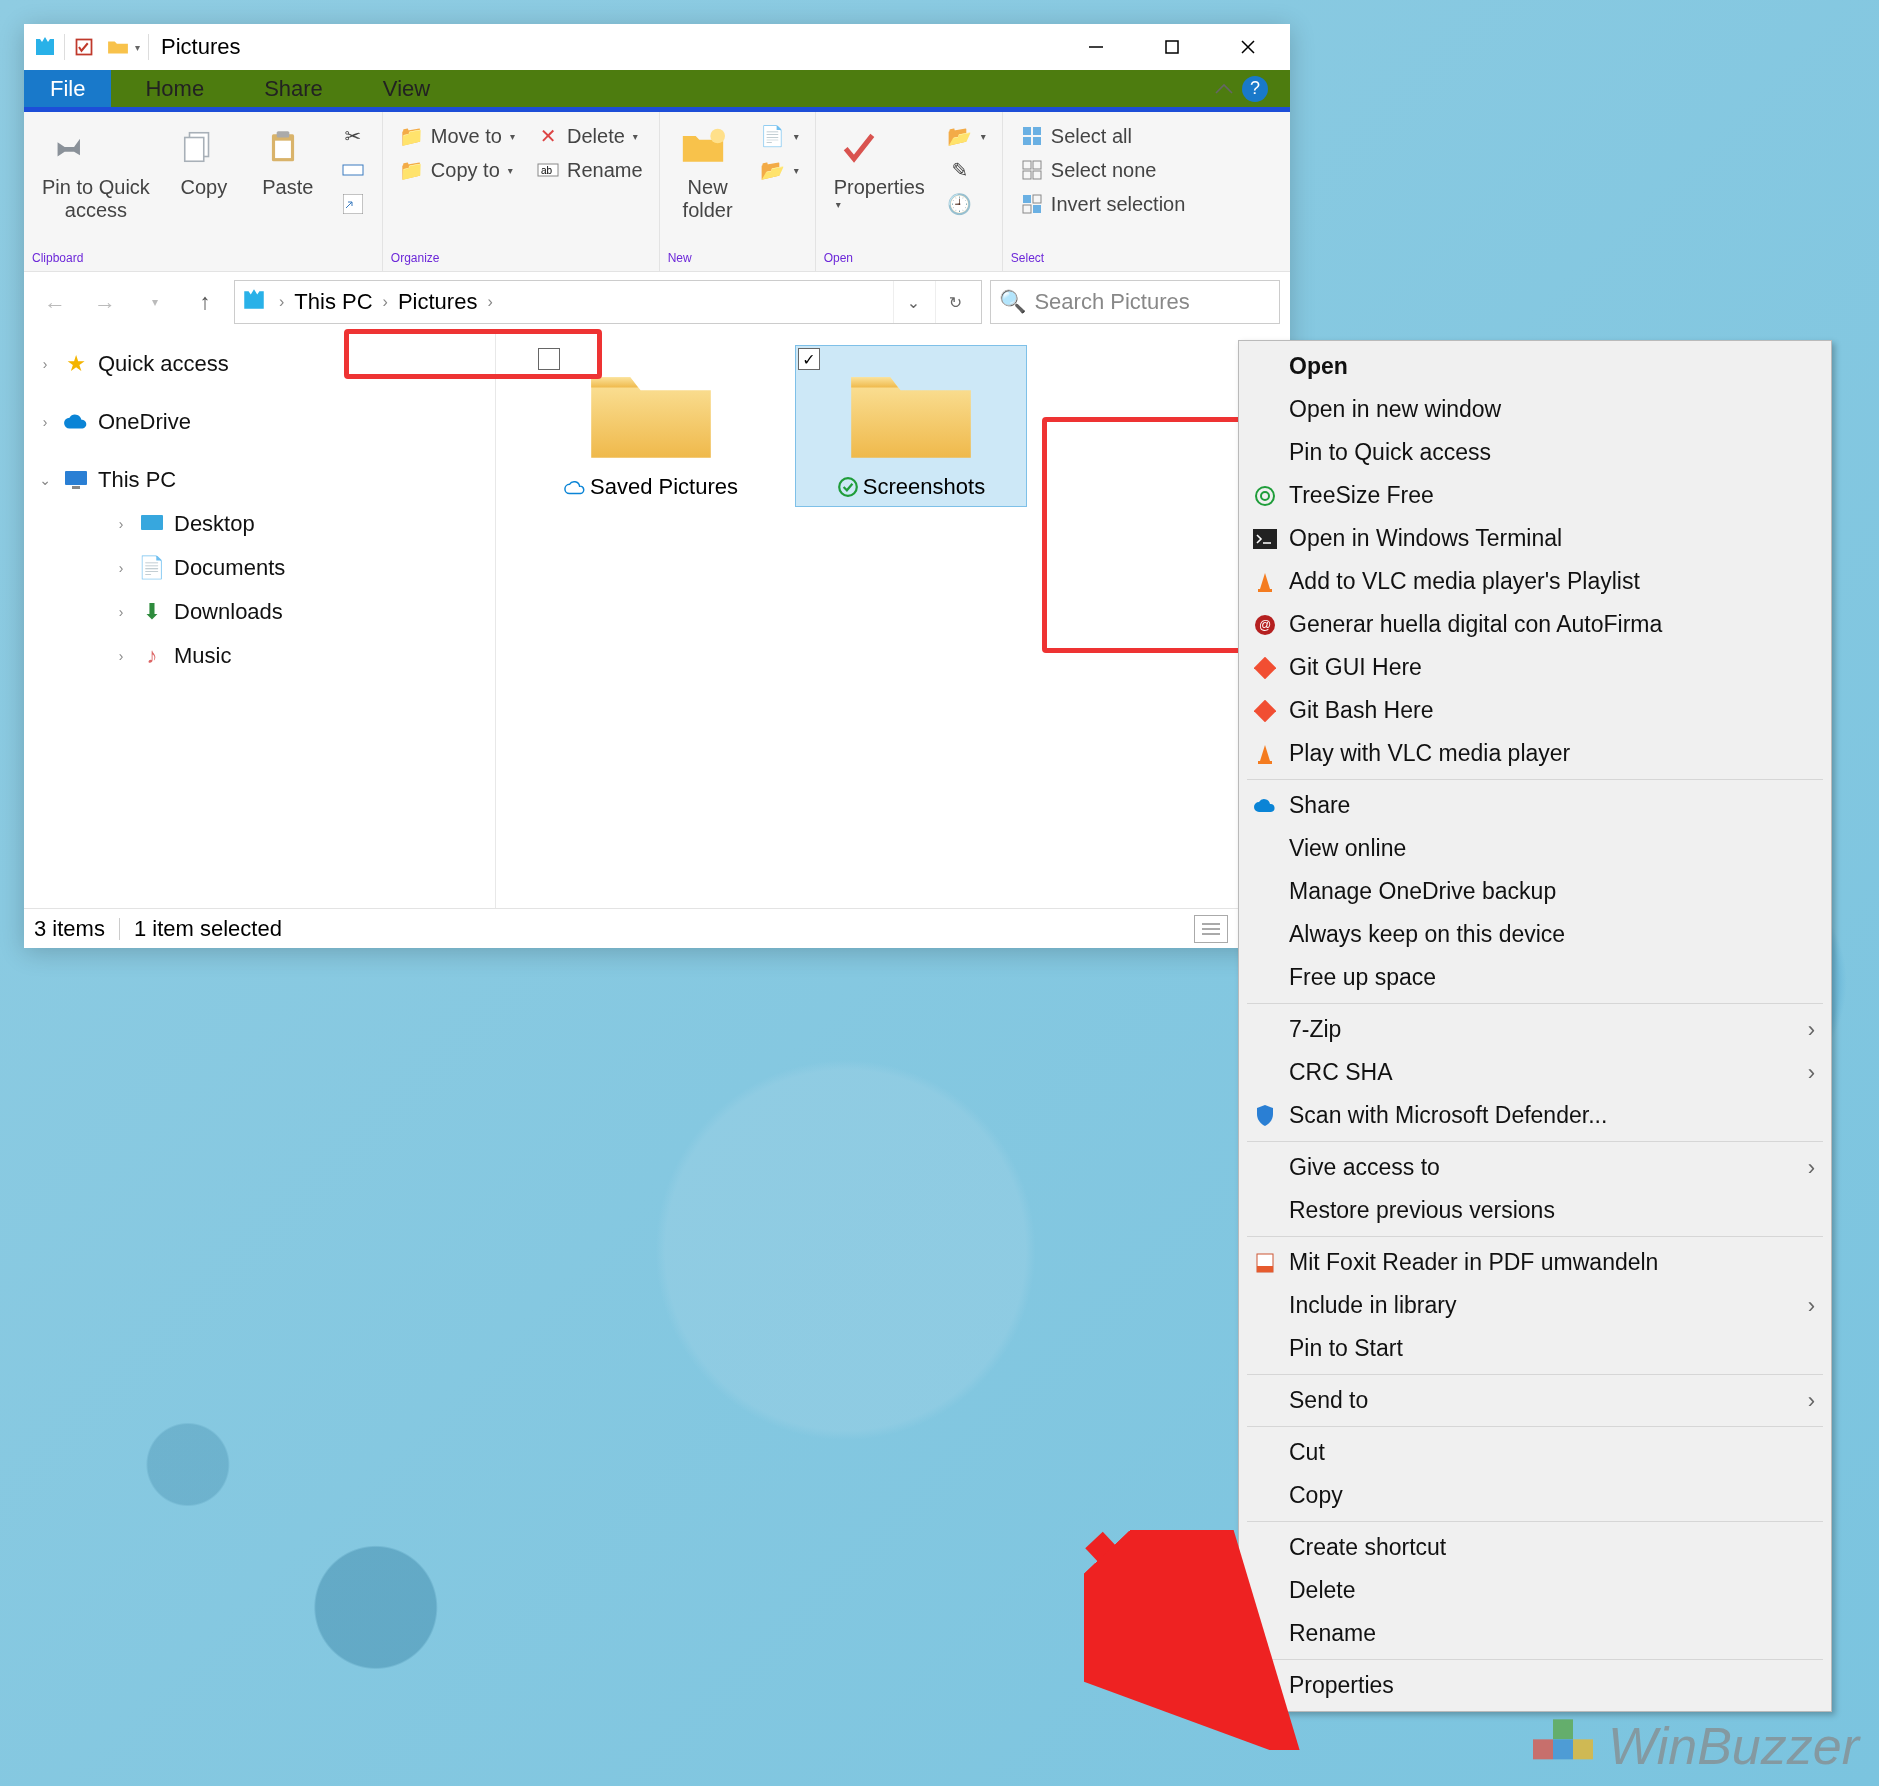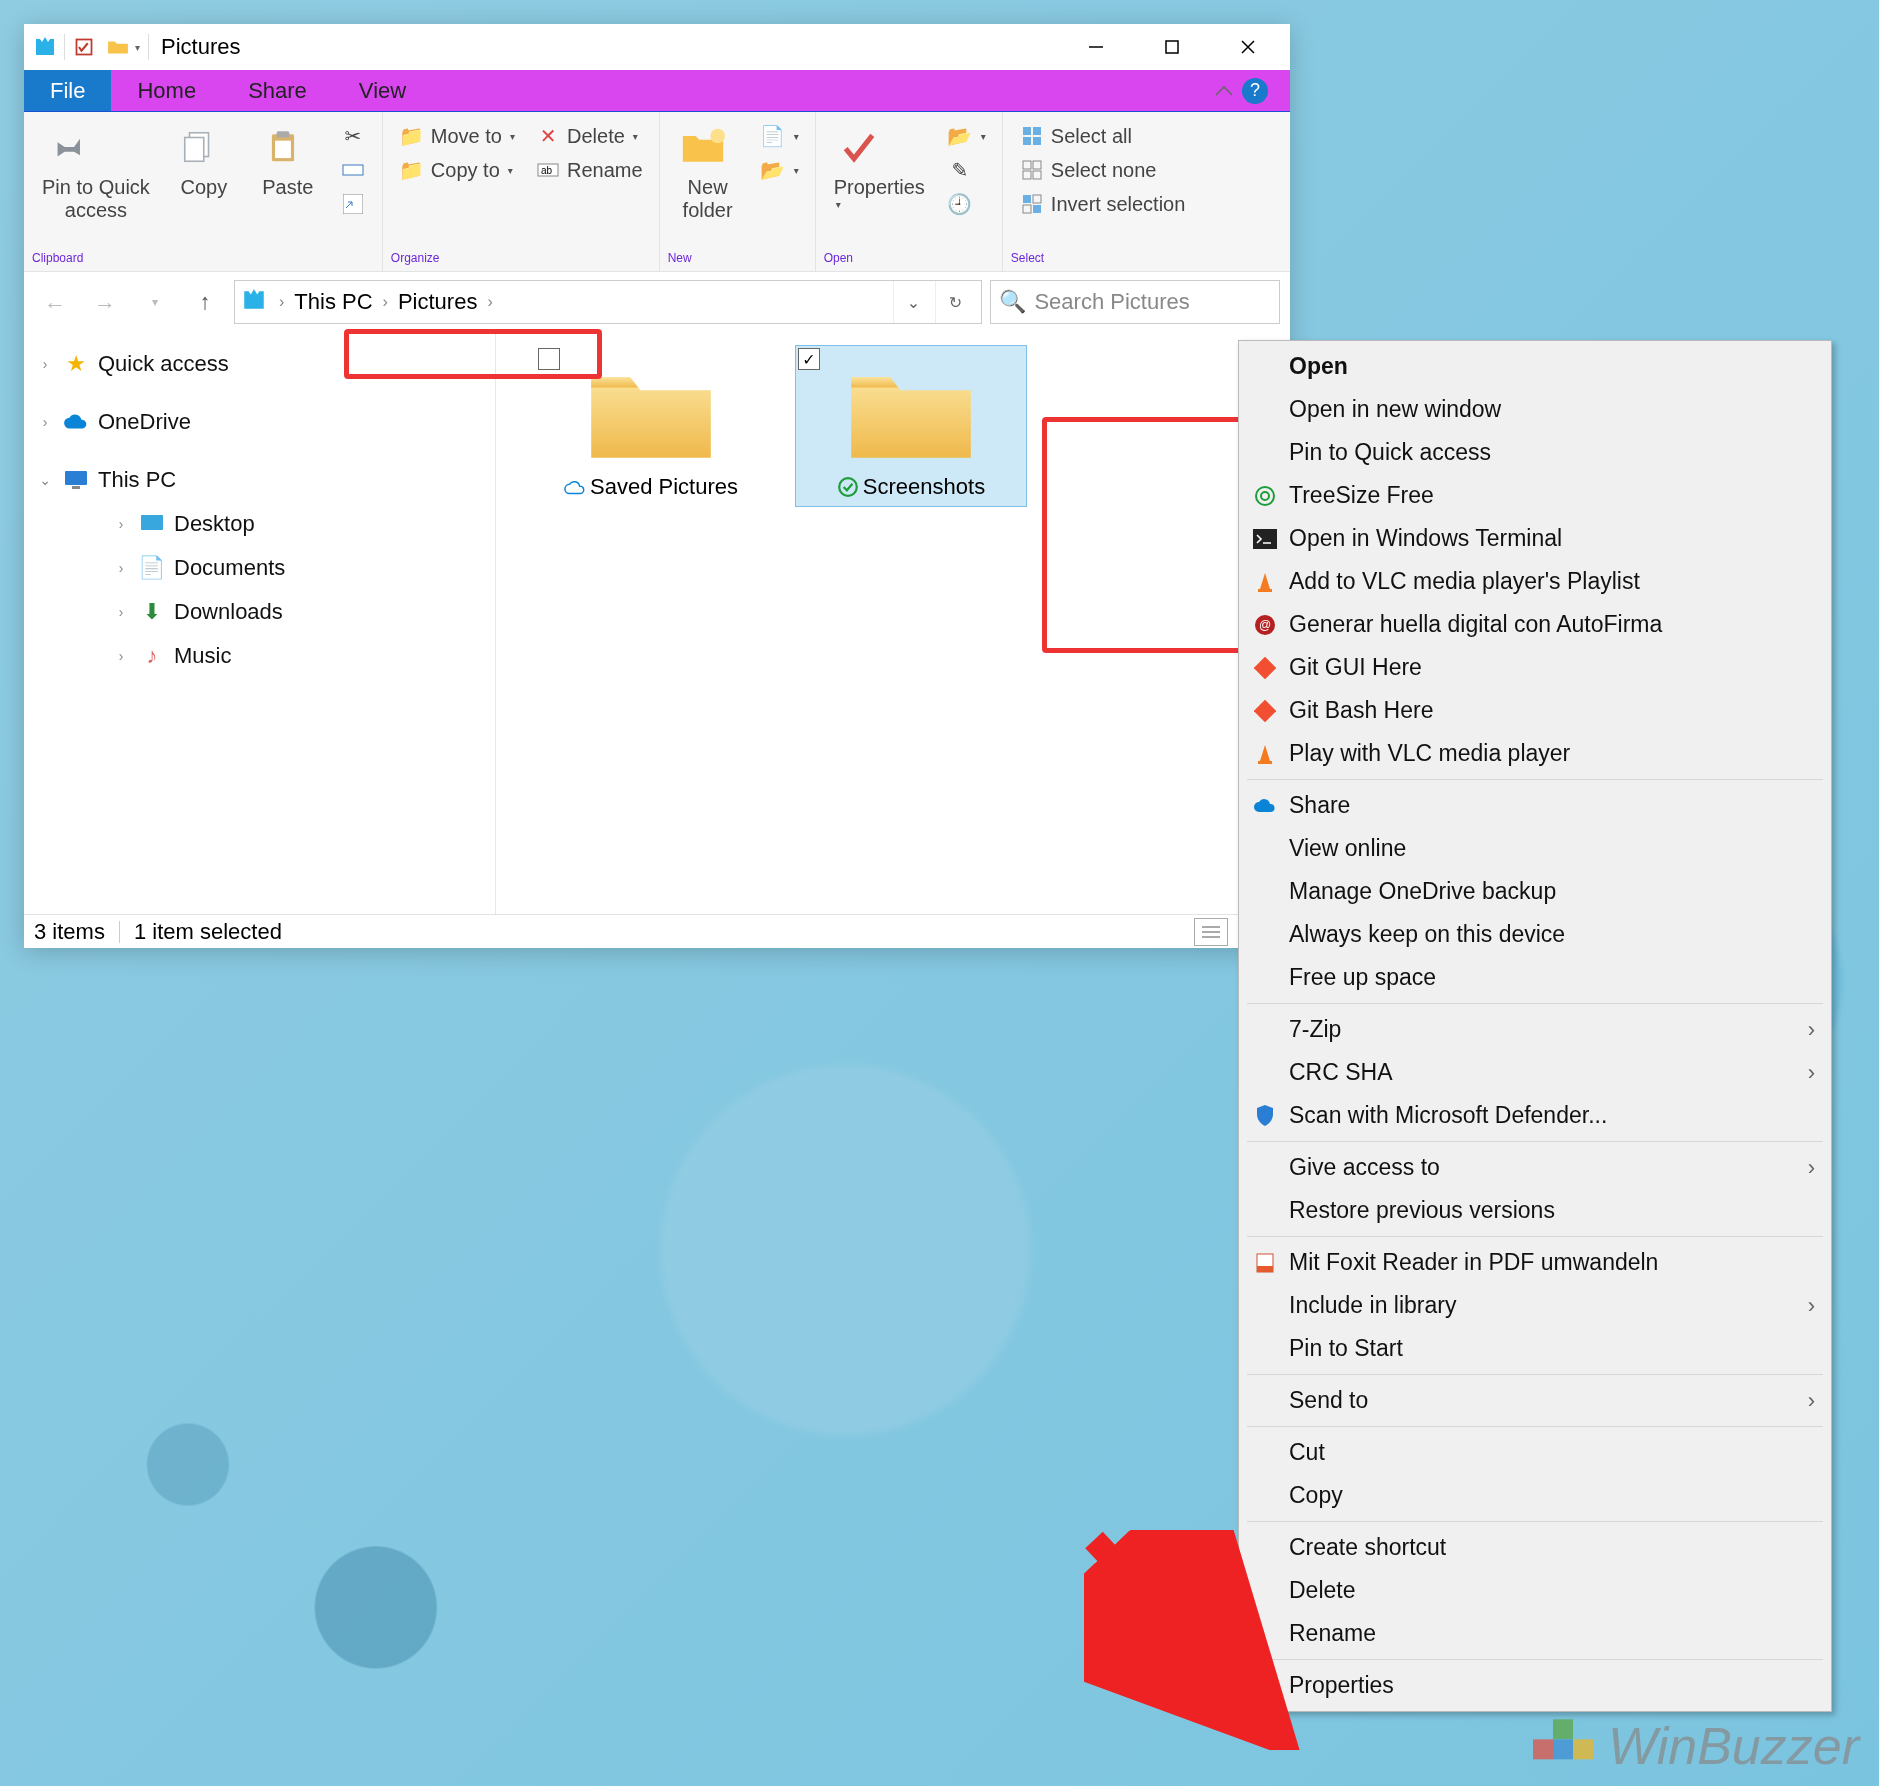--- a/index.html
+++ b/index.html
@@ -19,21 +19,21 @@
 
 .titlebar { height: 46px; display: flex; align-items: center; padding: 0 4px; background: #fff; }
 .tb-icon { width: 30px; height: 30px; margin: 0 2px; display: flex; align-items: center; justify-content: center; }
 .tb-sep { width: 1px; height: 26px; background: #ddd; margin: 0 2px; }
 .tb-drop { font-size: 10px; color: #666; margin-right: 6px; }
 .tb-title { font-size: 22px; color: #000; margin-left: 10px; }
 .tb-spacer { flex: 1; }
 .tbbtn { width: 76px; height: 46px; display: flex; align-items: center; justify-content: center; font-size: 16px; }
 
 
-.tabs { height: 42px; display: flex; align-items: stretch; background: #d946ef; border-bottom: 1px solid #1d4ed8; }
+.tabs { height: 42px; display: flex; align-items: stretch; background: #4d7c0f; border-bottom: 5px solid #1d4ed8; gap: 8px; }
 .tab { padding: 0 26px; display: flex; align-items: center; font-size: 22px; color: #222; position: relative; }
 .tab.active { background: #1979ca; color: #fff; }
 .tab:not(.active):not(:last-child)::after { content: ""; position: absolute; right: 0; top: 10px; bottom: 10px; width: 0; border-right: 1px solid transparent; }
 .tabs .collapse { margin-left: auto; padding-right: 12px; display: flex; align-items: center; color: #666; font-size: 20px; }
 .help { width: 26px; height: 26px; border-radius: 50%; background: #1979ca; color: #fff; display: flex; align-items: center; justify-content: center; font-size: 18px; margin-left: 8px; margin-right: 10px; }
 
 
 .ribbon { height: 160px; background: #f6f6f6; border-bottom: 1px solid #e3e3e3; display: flex; }
 .rgroup { display: flex; flex-direction: column; padding: 6px 8px 2px; border-right: 1px solid #e3e3e3; }
 .rgroup-items { flex: 1; display: flex; align-items: flex-start; gap: 4px; }
@@ -73,21 +73,21 @@
 .content { flex: 1; display: flex; flex-wrap: wrap; align-content: flex-start; padding: 14px 10px; gap: 10px 30px; }
 .folder { width: 230px; display: flex; flex-direction: column; align-items: center; position: relative; padding: 6px 4px; }
 .folder.selected { background: #cde8f7; outline: 1px solid #7ec0e8; }
 .chk { position: absolute; top: 2px; left: 2px; width: 22px; height: 22px; border: 1px solid #666; background: #fff; display: flex; align-items: center; justify-content: center; font-size: 16px; }
 .folder-icon { width: 130px; height: 106px; margin: 6px 0 10px; }
 .fi-svg { width: 100%; height: 100%; }
 .folder-label { font-size: 22px; text-align: center; display: flex; align-items: center; gap: 4px; }
 .sync-ic { width: 22px; height: 22px; }
 
 
-.status { height: 34px; border-top: 1px solid #e3e3e3; display: flex; align-items: center; padding: 0 10px; font-size: 22px; gap: 14px; }
+.status { height: 40px; border-top: 1px solid #e3e3e3; display: flex; align-items: center; padding: 0 10px; font-size: 22px; gap: 14px; }
 .status .sep { width: 1px; height: 22px; background: #ccc; }
 .status .sp { flex: 1; }
 .viewbtn { width: 34px; height: 28px; border: 1px solid #aaa; display: flex; align-items: center; justify-content: center; margin-left: 4px; }
 
 
 .ctx { position: absolute; left: 1238px; top: 340px; width: 594px; background: #f0f0f0; border: 1px solid #bababa; box-shadow: 3px 3px 6px rgba(0,0,0,.25); padding: 4px 2px; }
 .ctx-item { display: flex; align-items: center; height: 43px; padding: 0 14px 0 48px; font-size: 23px; color: #111; position: relative; }
 .ctx-item.bold { font-weight: 600; }
 .ctx-item .arr { margin-left: auto; color: #666; font-size: 22px; }
 .ctx-item .ic { position: absolute; left: 10px; width: 28px; height: 28px; display: flex; align-items: center; justify-content: center; }

